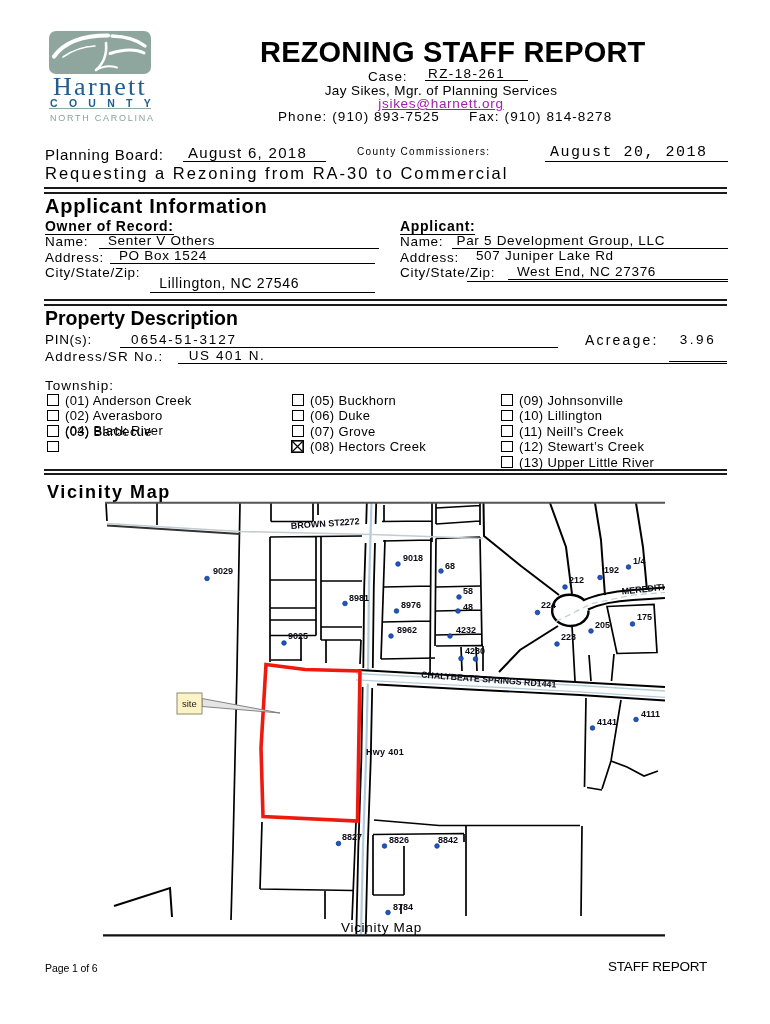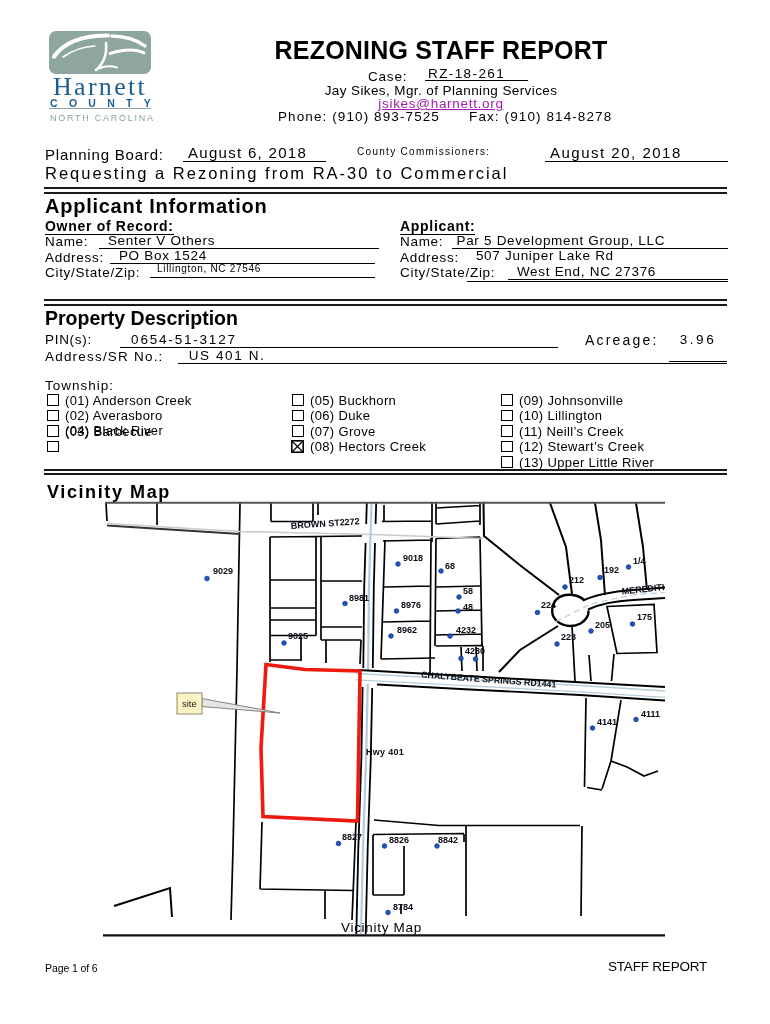--- a/index.html
+++ b/index.html
@@ -24,56 +24,56 @@
 </svg>
 
 <div class="a" style="left:46px;top:72px;width:108px;text-align:center;font-family:'Liberation Serif',serif;font-size:26px;color:#205e90;letter-spacing:2.3px;">Harnett</div>
 
 <div class="a" style="left:50px;top:96.5px;font-size:10.5px;font-weight:bold;color:#205e90;letter-spacing:11.3px;">COUNTY</div>
 
 <div class="a" style="left:49px;top:107.5px;width:102px;height:1.8px;background:#8ea69e;"></div>
 
 <div class="a" style="left:50px;top:113px;font-size:9px;color:#85a49b;letter-spacing:1.75px;">NORTH CAROLINA</div>
 
-<div class="a" style="left:260px;top:35.5px;width:362px;text-align:center;font-size:25px;font-weight:bold;letter-spacing:0.2px;">REZONING STAFF REPORT</div>
+<div class="a" style="left:260px;top:35.5px;width:362px;text-align:center;font-size:29px;font-weight:bold;letter-spacing:0.2px;">REZONING STAFF REPORT</div>
 
 <div class="a" style="left:368px;top:68.5px;font-size:13.5px;letter-spacing:0.8px;">Case:</div>
 
 <div class="a" style="left:425px;top:68px;width:100px;padding-left:3px;font-size:13.5px;letter-spacing:1.4px;border-bottom:1.4px solid #000;line-height:11.8px;">RZ-18-261</div>
 
 <div class="a" style="left:276px;top:83px;width:330px;text-align:center;font-size:13.5px;letter-spacing:0.4px;">Jay Sikes, Mgr. of Planning Services</div>
 
 <div class="a" style="left:276px;top:96px;width:330px;text-align:center;font-size:13.5px;letter-spacing:0.7px;"><span style="color:#a21caf;text-decoration:underline;">jsikes@harnett.org</span></div>
 
 <div class="a" style="left:278px;top:108.5px;font-size:13.5px;letter-spacing:1.1px;">Phone:&nbsp;(910) 893-7525&nbsp;&nbsp;&nbsp;&nbsp;&nbsp;&nbsp;Fax:&nbsp;(910) 814-8278</div>
 
 <div class="a" style="left:45px;top:146px;font-size:15px;letter-spacing:0.8px;">Planning Board:</div>
 
 <div class="a" style="left:183px;top:145px;width:138px;padding-left:5px;text-align:left;font-size:15px;letter-spacing:1.3px;border-bottom:1.4px solid #000;line-height:15.5px;">August 6, 2018</div>
 
 <div class="a" style="left:357px;top:146px;font-size:10px;letter-spacing:1.3px;">County Commissioners:</div>
 
-<div class="a" style="left:545px;top:145px;width:178px;padding-left:5px;text-align:left;font-size:15px;letter-spacing:1.5px;border-bottom:1.4px solid #000;line-height:15.5px;">August 20, 2018</div>
+<div class="a" style="left:545px;top:145px;width:178px;padding-left:5px;text-align:left;font-size:15px;letter-spacing:1.5px;border-bottom:1.4px solid #000;line-height:15.5px;font-family:Liberation Mono, monospace;">August 20, 2018</div>
 
 <div class="a" style="left:45px;top:163.5px;font-size:16.5px;letter-spacing:2px;">Requesting a Rezoning from RA-30 to Commercial</div>
 
 <div class="rule" style="top:187px;"></div>
 
 <div class="a" style="left:45px;top:195px;font-size:20px;font-weight:bold;letter-spacing:0.75px;">Applicant Information</div>
 
 <div class="a ul" style="left:45px;top:218px;font-size:14px;font-weight:bold;letter-spacing:0.7px;">Owner of Record:</div>
 
 <div class="a" style="left:45px;top:234px;font-size:13.5px;letter-spacing:0.7px;">Name:</div>
 <div class="a" style="left:99px;top:233.5px;width:280px;line-height:13.5px;font-size:13.5px;letter-spacing:0.7px;border-bottom:1.2px solid #000;padding-bottom:0.5px;">&nbsp;&nbsp;Senter V Others</div>
 
 <div class="a" style="left:45px;top:249.5px;font-size:13.5px;letter-spacing:0.7px;">Address:</div>
 <div class="a" style="left:110px;top:249px;width:265px;line-height:13.5px;font-size:13.5px;letter-spacing:0.7px;border-bottom:1.2px solid #000;padding-bottom:0.5px;">&nbsp;&nbsp;PO Box 1524</div>
 
 <div class="a" style="left:45px;top:265px;font-size:13.5px;letter-spacing:0.7px;">City/State/Zip:</div>
-<div class="a" style="left:150px;top:262px;width:225px;line-height:13.5px;font-size:10px;letter-spacing:0.7px;border-bottom:1.2px solid #000;padding-bottom:1px;">&nbsp;&nbsp;Lillington, NC 27546</div>
+<div class="a" style="left:150px;top:277px;width:225px;line-height:13.5px;font-size:14px;letter-spacing:0.7px;border-bottom:1.2px solid #000;padding-bottom:1px;">&nbsp;&nbsp;Lillington, NC 27546</div>
 
 <div class="a ul" style="left:400px;top:218px;font-size:14px;font-weight:bold;letter-spacing:0.7px;">Applicant:</div>
 
 <div class="a" style="left:400px;top:234px;font-size:13.5px;letter-spacing:0.7px;">Name:</div>
 <div class="a" style="left:452px;top:233.5px;width:276px;line-height:13.5px;font-size:13.5px;letter-spacing:0.7px;border-bottom:1.2px solid #000;padding-bottom:0.5px;">&nbsp;Par 5 Development Group, LLC</div>
 
 <div class="a" style="left:400px;top:249.5px;font-size:13.5px;letter-spacing:0.7px;">Address:</div>
 <div class="a" style="left:467px;top:249px;width:261px;line-height:13.5px;font-size:13.5px;letter-spacing:0.7px;border-bottom:1.2px solid #000;padding-bottom:18px;">&nbsp;&nbsp;507 Juniper Lake Rd</div>
 
 <div class="a" style="left:400px;top:265px;font-size:13.5px;letter-spacing:0.7px;">City/State/Zip:</div>

